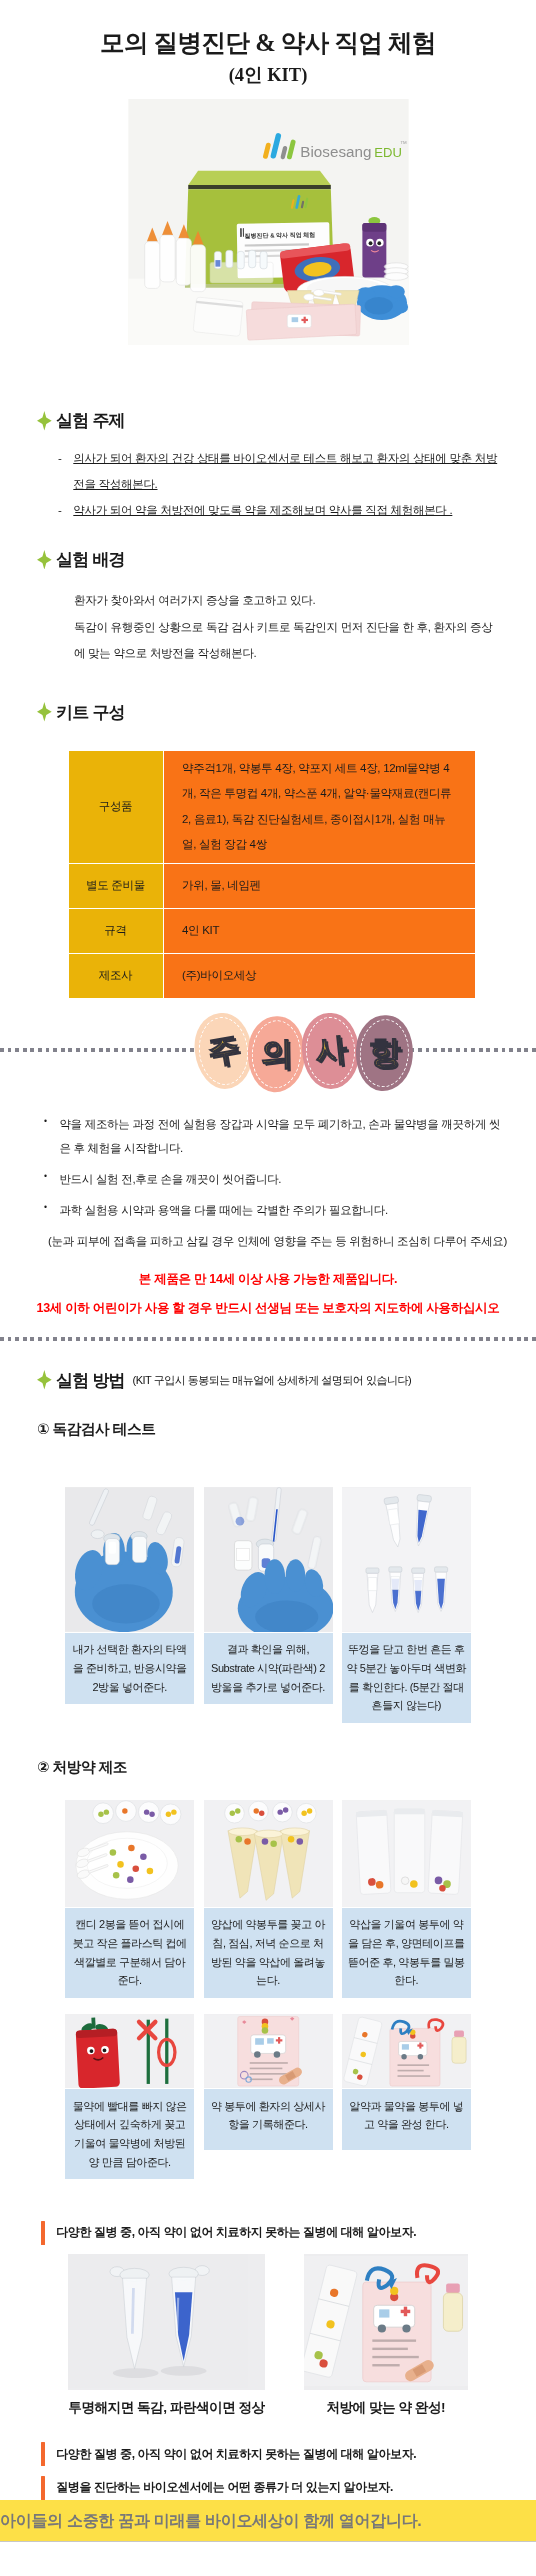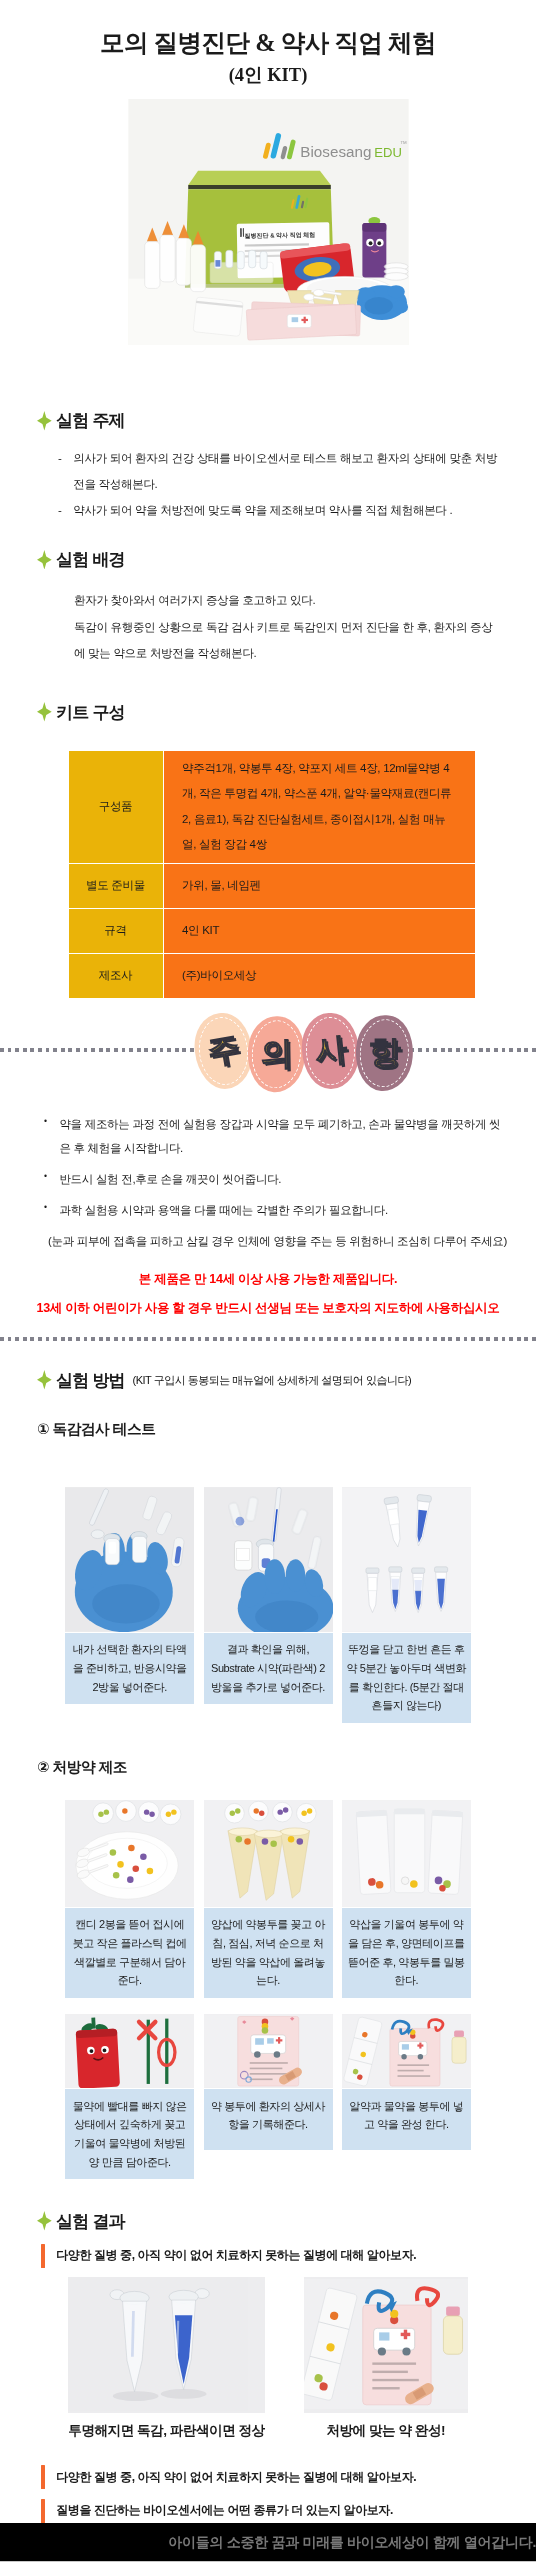--- a/index.html
+++ b/index.html
@@ -16,21 +16,21 @@
   .product-photo { width:281px; margin:12px auto 0; }
   .product-photo svg { display:block; }
 
   
   .sec { padding:0 37px; }
   .sec-head { display:flex; align-items:center; gap:4.4px; }
   .sec-head h2 { font-size:17px; font-weight:800; letter-spacing:-0.8px; }
   .sec-head .note { font-size:11px; font-weight:400; letter-spacing:-0.5px; margin-left:3.3px; color:#111; }
   .star { width:14.7px; height:19.6px; flex:none; display:inline-block; }
 
-  .dash-list { list-style:none; margin:14px 0 0 21px; }
+  .dash-list { list-style:none; margin:14px 0 0 21px;text-decoration:underline; }
   .dash-list li { position:relative; padding-left:15.3px; font-size:11.5px; line-height:2.25; letter-spacing:-0.3px; }
   .dash-list li::before { content:"-"; position:absolute; left:0; top:0; }
 
   .para { margin:16.4px 0 0 37px; font-size:11.5px; line-height:2.3; letter-spacing:-0.3px; max-width:436px; }
   .para p { margin:0; }
 
   
   .kit-table { border-collapse:separate; border-spacing:1.6px; margin:26px 0 0 30.5px; width:408px; }
   .kit-table td { font-size:11.5px; letter-spacing:-0.3px; vertical-align:middle; }
   .kit-table .label { width:94px; background:#eab308; text-align:center; height:44px; }
@@ -75,21 +75,21 @@
   .olead { display:flex; align-items:center; gap:11px; margin:11px 0 0 4.4px; font-size:12px; font-weight:600; letter-spacing:-0.4px; }
   .obar { width:3.8px; height:24px; background:#f4682e; border-radius:0.5px; flex:none; }
   .result-row { display:flex; justify-content:center; align-items:flex-start; gap:39px; margin-top:9.8px; }
   .result-fig .ph { background:#ededef; }
   .result-fig figcaption { text-align:center; font-size:13.6px; font-weight:700; letter-spacing:-0.5px; margin-top:8.7px; }
   .closing { margin-top:25px; }
   .closing .olead { margin-top:9.8px; }
 
   
   .footer { margin-top:auto; }
-  .f-tagline { text-align:right; font-size:14px; font-weight:700; color:#787878; letter-spacing:-0.3px; padding:11px 0 8.7px; background:#000000; }
+  .f-tagline { text-align:left; font-size:16px; font-weight:700; color:#787878; letter-spacing:-0.3px; padding:11px 0 8.7px; background:#fde047; }
   .f-rule { height:1.1px; background:#c7c7c7; }
   .f-main { display:flex; align-items:center; justify-content:center; gap:22px; padding:16.4px 0 19.6px; }
 </style>
 </head>
 <body>
 
 <div class="page">
 
   <header class="title-block">
     <h1>모의 질병진단 &amp; 약사 직업 체험</h1>
@@ -644,28 +644,20 @@
               <rect x="202" y="42" width="26" height="48" rx="6" fill="#f5eecb" stroke="#d9cf9e"></rect>
             </g>
           </svg>
         </div>
         <figcaption>알약과 물약을 봉투에 넣고 약을 완성 한다.</figcaption>
       </figure>
     </div>
   </section>
 
   <section class="sec result">
-    <div class="sec-head">
-      <span class="star">
-        <svg width="14.7" height="19.6" viewBox="0 0 27 36">
-            <path d="M13.5 0 L17 12 L27 18 L17 24 L13.5 36 L10 24 L0 18 L10 12 Z" fill="#96c23c"></path>
-          </svg>
-      </span>
-      <h2>실험 결과</h2>
-    </div>
     <div class="olead">
       <span class="obar"></span>
       <span>다양한 질병 중, 아직 약이 없어 치료하지 못하는 질병에 대해 알아보자.</span>
     </div>
 
     <div class="result-row">
       <figure class="result-fig">
         <div class="ph">
           <svg width="180" height="134" viewBox="0 0 330 245">
             <rect width="330" height="245" fill="#ececee"></rect>

